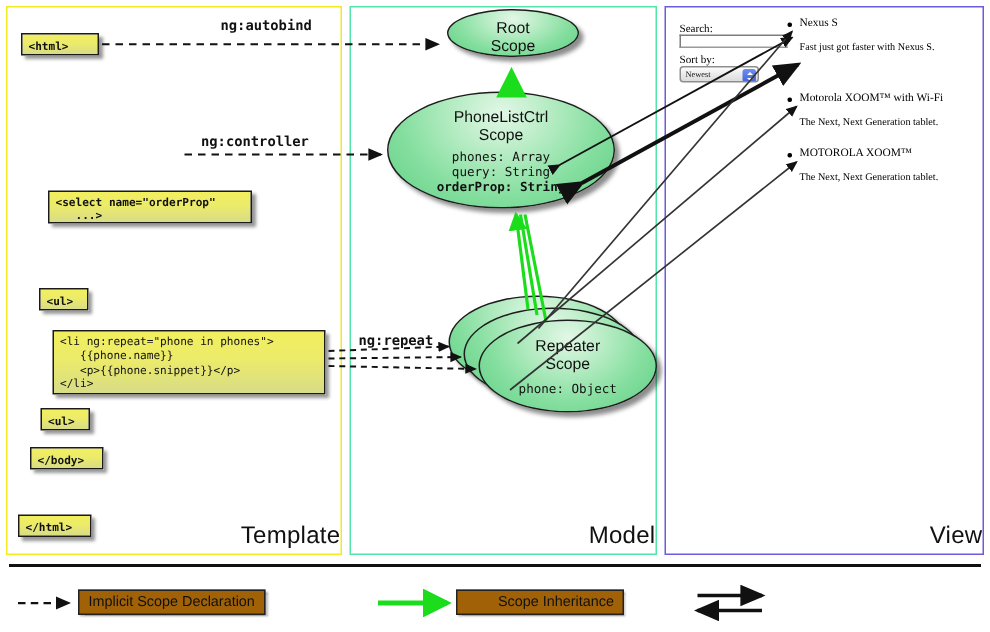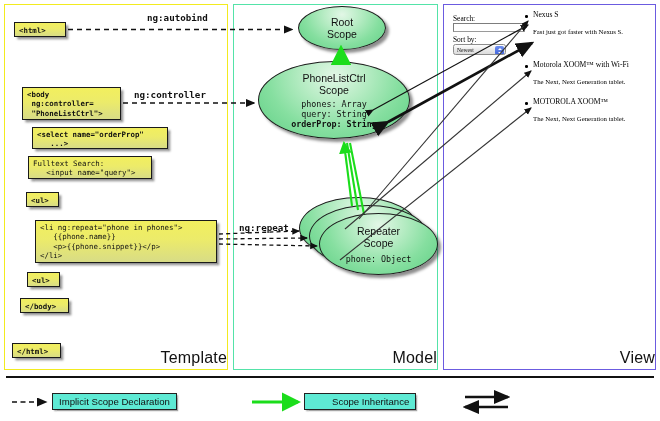--- a/index.html
+++ b/index.html
@@ -75,21 +75,21 @@
   .v-select .sel-btn::after{bottom:1.5px;border-top:2.2px solid #fff;}
 
   .ph-item{position:absolute;font-family:"Liberation Serif",serif;color:#000;}
   .ph-name{font-size:7.6px;white-space:nowrap;}
   .ph-bullet{position:absolute;width:2.6px;height:2.6px;border-radius:50%;background:#000;}
   .ph-snip{font-size:6.8px;white-space:nowrap;}
 
   
   .legend-rule{position:absolute;left:6px;top:376px;width:648px;height:2.2px;background:#111;}
   .legend-box{
-    position:absolute;box-sizing:border-box;border:1.4px solid #222;background:#5eead4;
+    position:absolute;box-sizing:border-box;border:1.4px solid #222;background:#a16207;
     font-size:9.6px;color:#111;padding:2px 6px;white-space:nowrap;
     box-shadow:1.6px 1.6px 1.4px rgba(0,0,0,.35);
   }
   svg.overlay{position:absolute;left:0;top:0;width:660px;height:421px;pointer-events:none;}
 </style>
 </head>
 <body>
 
 <div id="root">
 
@@ -98,44 +98,39 @@
   </div>
   <div class="panel model">
     <div class="panel-label">Model</div>
   </div>
   <div class="panel view">
     <div class="panel-label">View</div>
   </div>
 
   <div class="codebox" style="left:14px;top:22px;width:52px;height:15px;line-height:11px;">&lt;html&gt;</div>
 
-  <div class="codebox" style="left:22px;top:87px;width:99px;height:33px;">&lt;body
- ng:controller=
- "PhoneListCtrl"&gt;</div>
 
   <div class="codebox" style="left:32px;top:127px;width:136px;height:22px;">&lt;select name="orderProp"
    ...&gt;</div>
 
-  <div class="codebox plain" style="left:28px;top:156px;width:124px;height:23px;">Fulltext Search:
-   &lt;input name="query"&gt;</div>
 
   <div class="codebox" style="left:26px;top:192px;width:33px;height:15px;line-height:11px;">&lt;ul&gt;</div>
 
   <div class="codebox plain" style="left:35px;top:220px;width:182px;height:43px;">&lt;li ng:repeat="phone in phones"&gt;
    {{phone.name}}
    &lt;p&gt;{{phone.snippet}}&lt;/p&gt;
 &lt;/li&gt;</div>
 
   <div class="codebox" style="left:27px;top:272px;width:33px;height:15px;line-height:11px;">&lt;ul&gt;</div>
 
   <div class="codebox" style="left:20px;top:298px;width:49px;height:15px;line-height:11px;">&lt;/body&gt;</div>
 
   <div class="codebox" style="left:12px;top:343px;width:49px;height:15px;line-height:11px;">&lt;/html&gt;</div>
 
-  <div class="scope" style="left:298px;top:6px;width:88px;height:44px;">
+  <div class="scope" style="left:298px;top:6px;width:88px;height:32px;justify-content:flex-end;">
     <div class="title">Root</div>
     <div class="title">Scope</div>
   </div>
 
   <div class="scope" style="left:258px;top:61px;width:152px;height:78px;">
     <div class="title">PhoneListCtrl</div>
     <div class="title">Scope</div>
     <div class="props">
       <div>phones: Array</div>
       <div>query: String</div>

